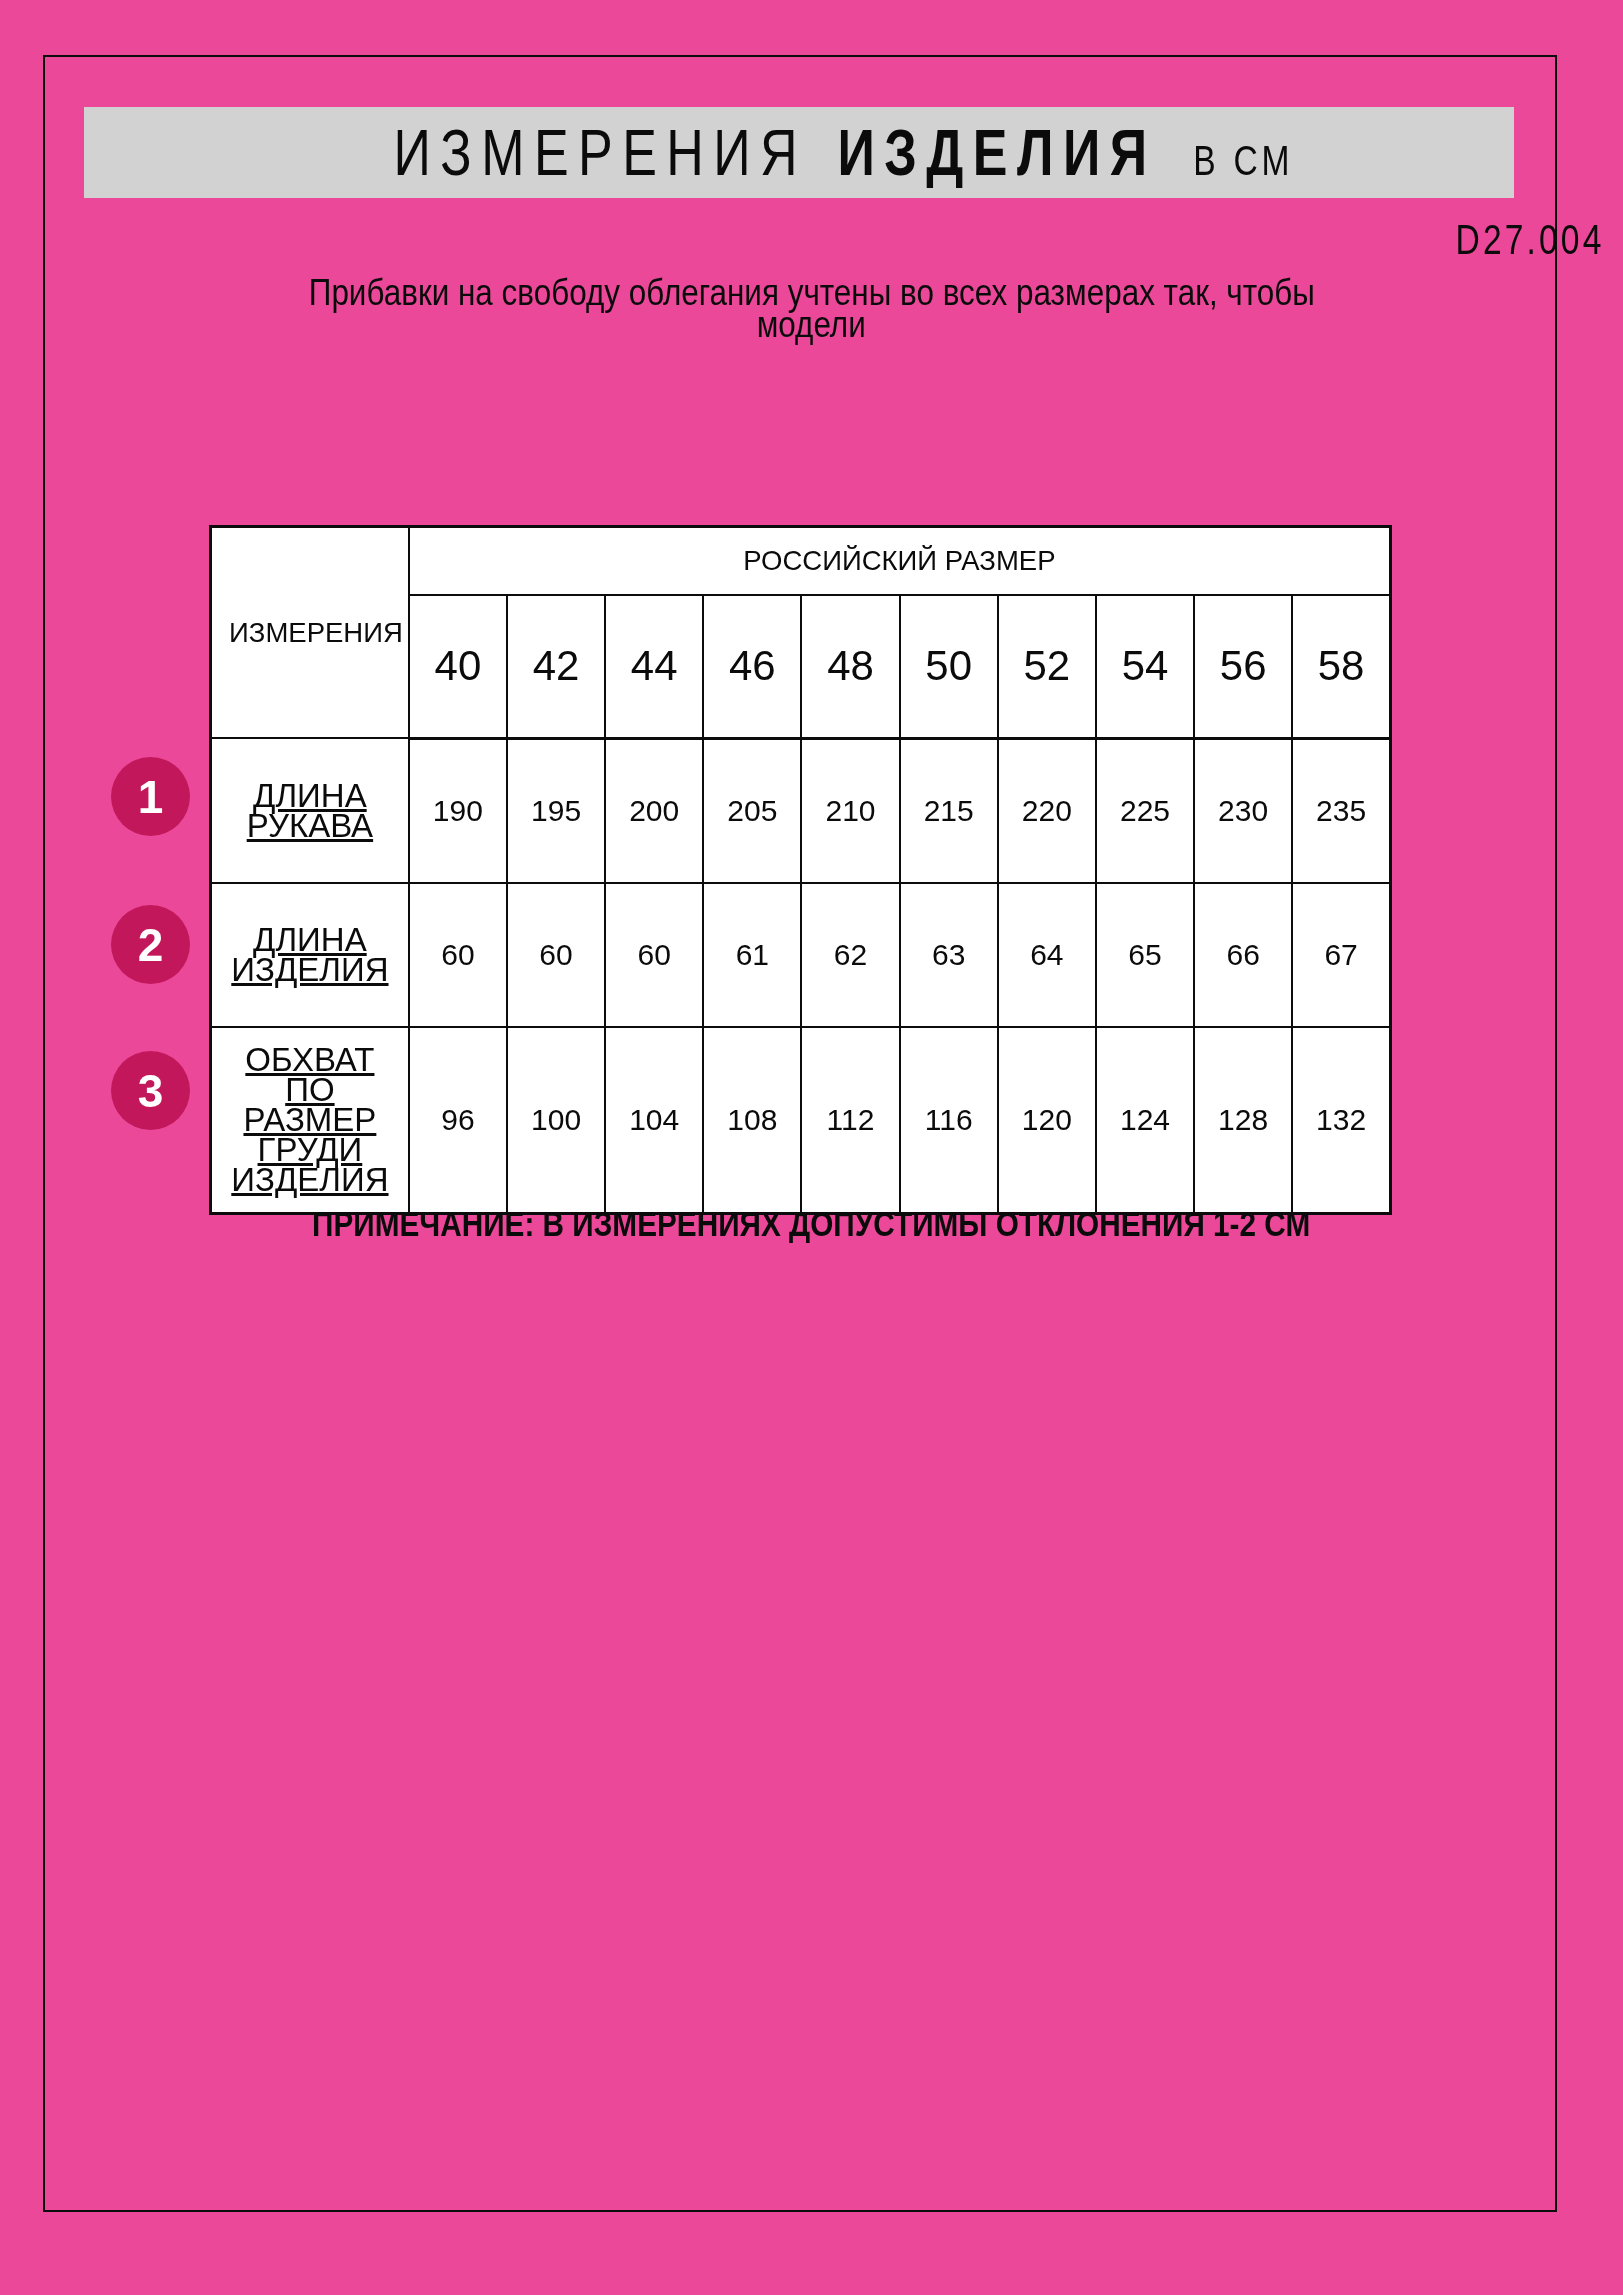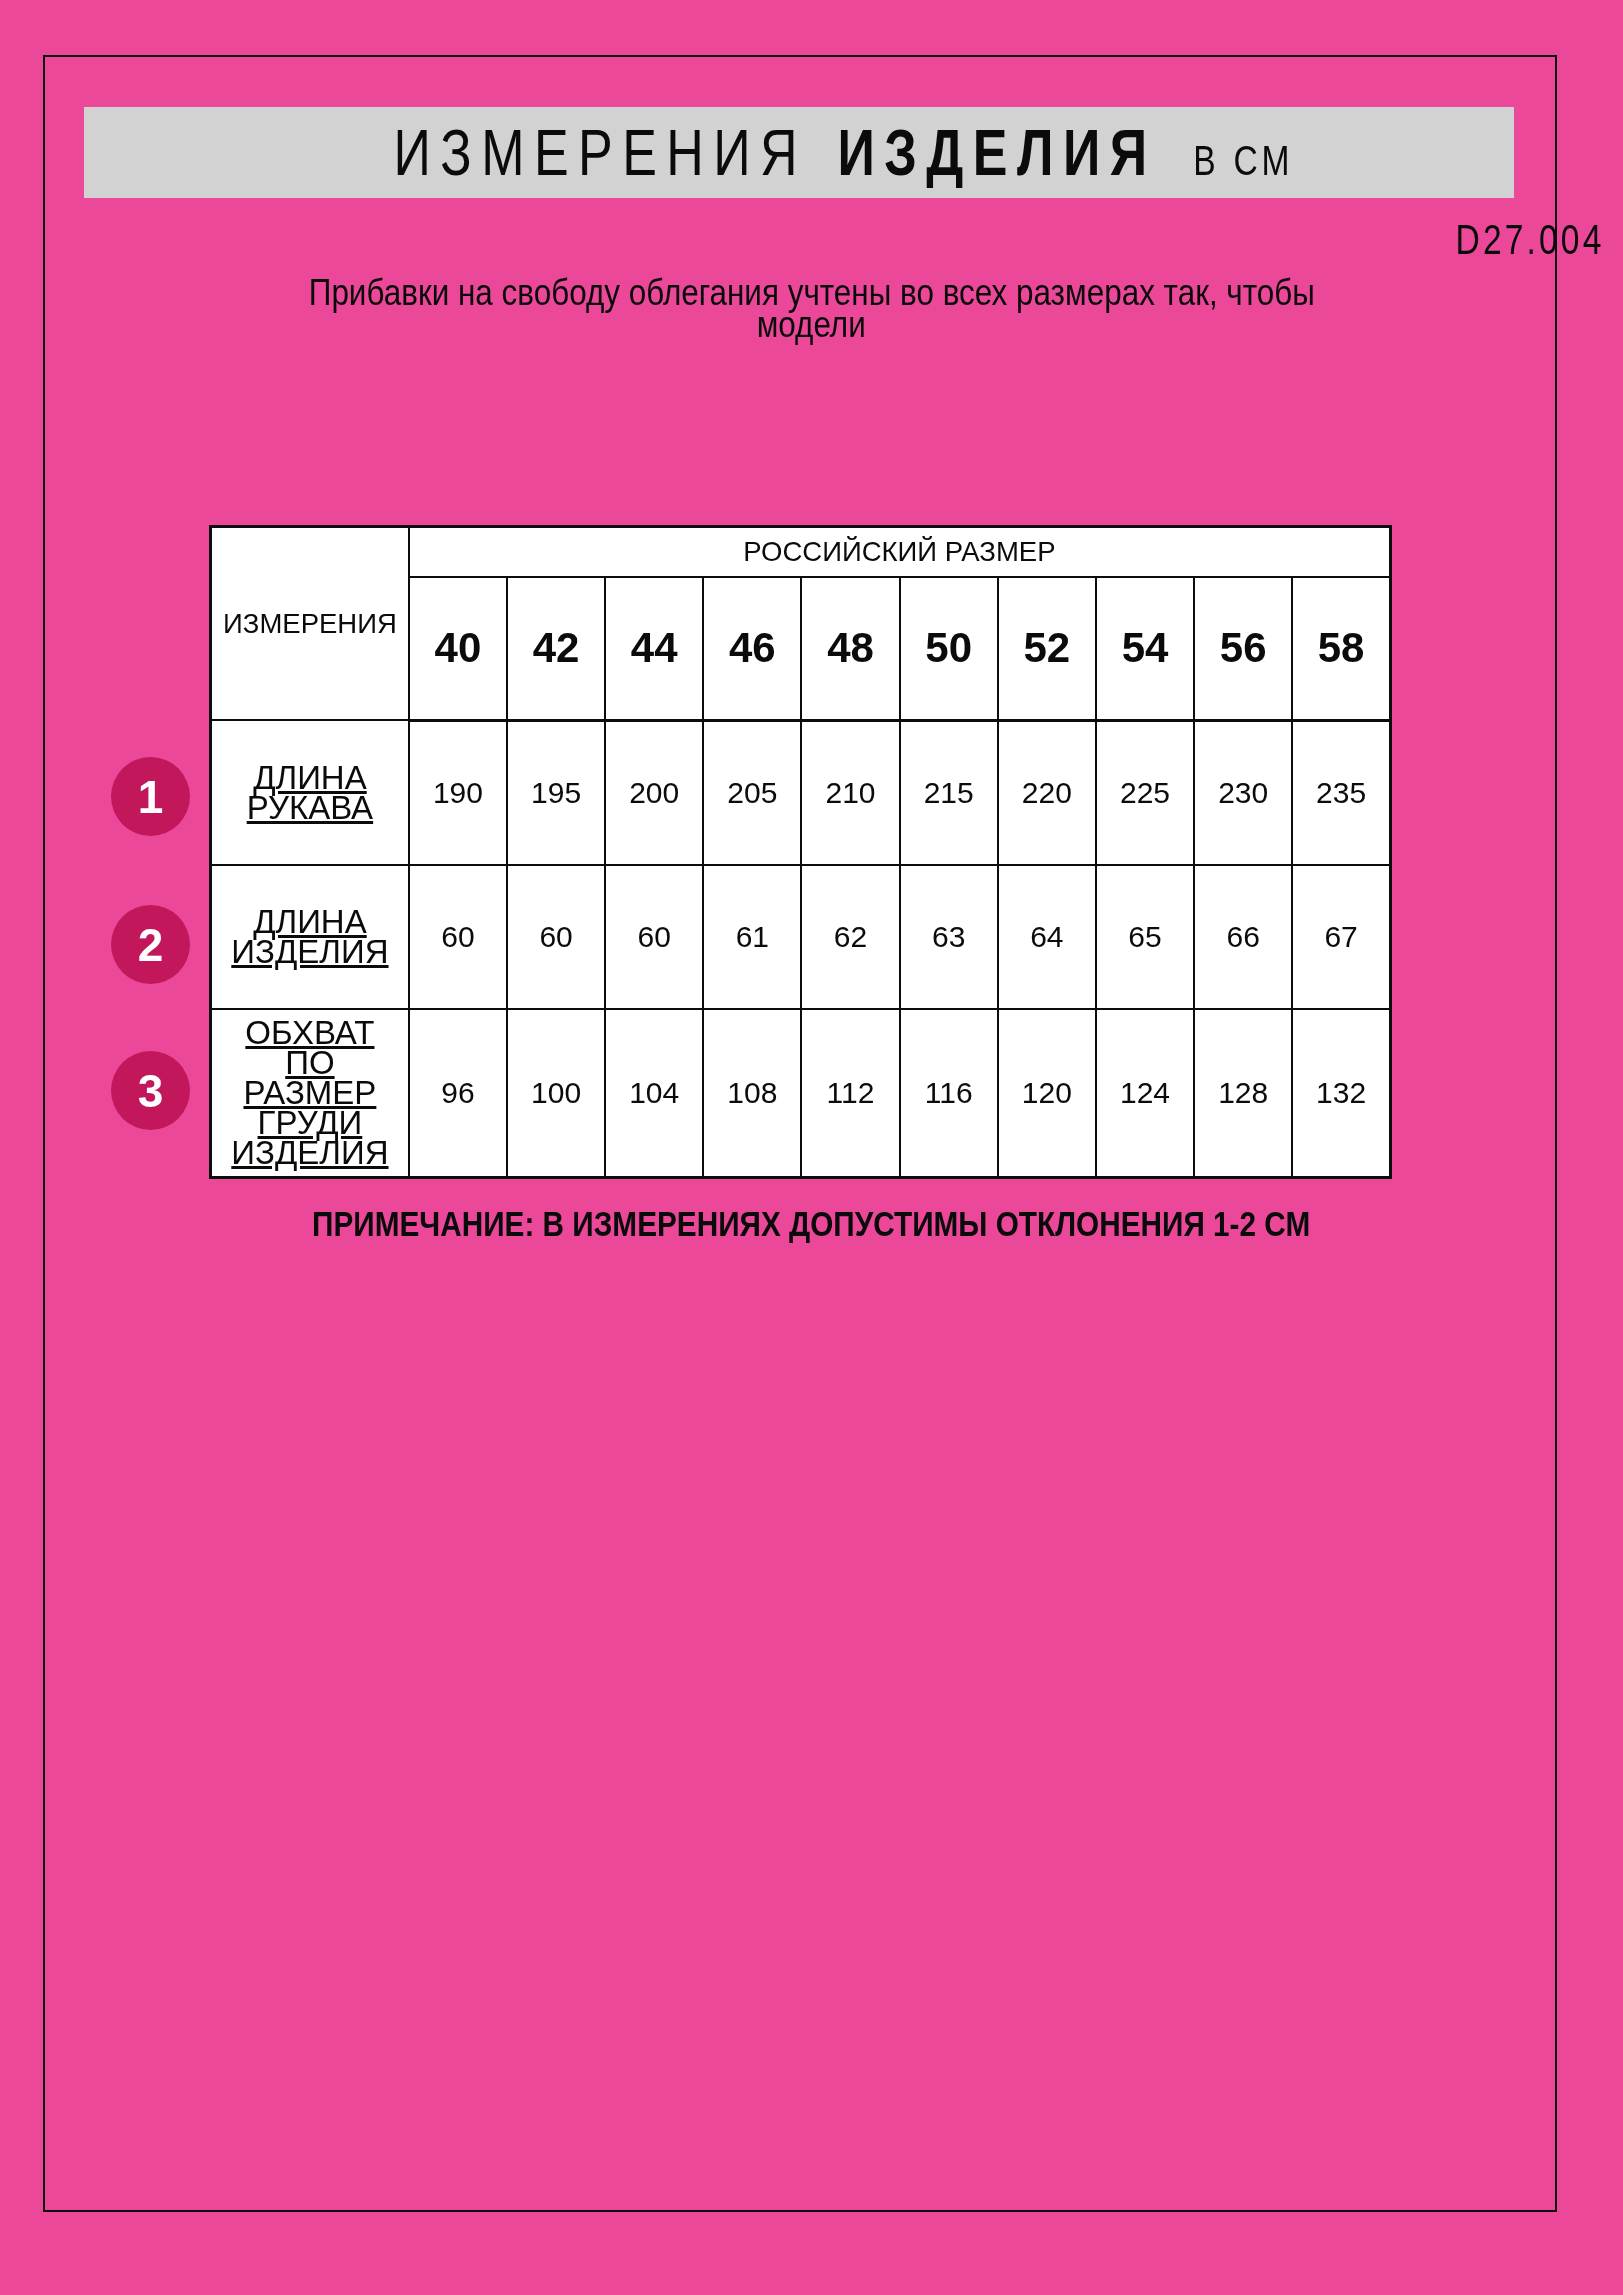--- a/index.html
+++ b/index.html
@@ -43,33 +43,33 @@
   .intro .line{height:32px;}
 
   .tablewrap{position:absolute;left:209px;top:525px;}
   table.sizes{
     border-collapse:collapse;table-layout:fixed;
     width:1183px;
   }
   table.sizes th,table.sizes td{
     border:2.6px solid var(--border,#0c0c0c);
     text-align:center;vertical-align:middle;
-    padding:8px;font-weight:400;background:#fff;
+    padding:17px;font-weight:400;background:#fff;
   }
   table.sizes{border:3.3px solid var(--border,#0c0c0c);}
   col.c-label{width:198px;}
   col.c-size{width:98px;}
   tr.r-group{height:47px;}
   tr.r-sizes{height:143px;}
   tr.r-data1{height:145px;}
   tr.r-data2{height:144px;}
   tr.r-data3{height:143px;}
   th.corner{font-size:27.5px;}
   th.group{font-size:27.5px;font-weight:400;}
-  tr.r-sizes th{font-size:42px;font-weight:700;border-bottom-width:3.9px;}
+  tr.r-sizes th{font-size:42px;font-weight:400;border-bottom-width:3.9px;}
   td.rowlabel{font-size:33px;line-height:30px;text-decoration:underline;}
   td.val{font-size:30px;}
 
   .circ{
     position:absolute;left:111px;width:79px;height:79px;border-radius:50%;
     background:var(--accent,#c2185b);
     color:#ffffff;font-size:46px;font-weight:700;
     display:flex;align-items:center;justify-content:center;
     line-height:1;
   }

